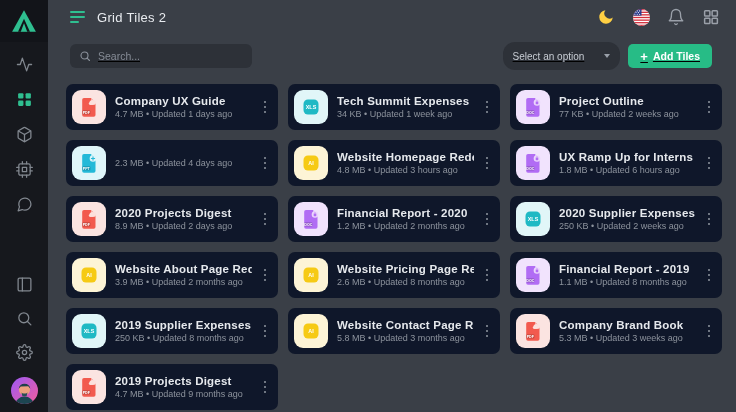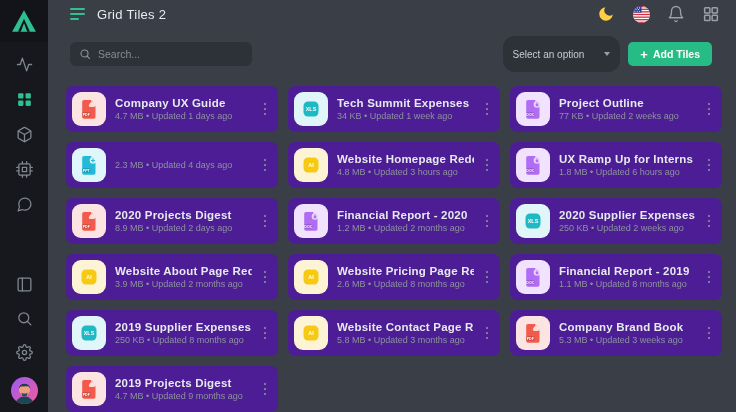--- a/index.html
+++ b/index.html
@@ -23,34 +23,34 @@
   .header { height:34px; display:flex; align-items:center; padding:0 16px 0 22px; }
   .hamburger { display:flex; flex-direction:column; gap:3px; margin-right:12px; cursor:pointer; }
   .hamburger i { display:block; height:2px; border-radius:2px; background:#2fbf90; }
   .hamburger i:nth-child(1){ width:15px; }
   .hamburger i:nth-child(2){ width:15px; }
   .hamburger i:nth-child(3){ width:9px; }
   .title { color:#e8ebef; font-size:13px; font-weight:normal; letter-spacing:.3px; }
   .header-icons { margin-left:auto; display:flex; align-items:center; gap:17px; }
   .hicon { width:18px; height:18px; display:flex; align-items:center; justify-content:center; color:#9aa0a9; cursor:pointer; }
   
-  .toolbar { display:flex; align-items:center; padding:8px 24px 12px 22px; }
+  .toolbar { display:flex; align-items:center; padding:8px 24px 12px 22px;text-decoration:underline; }
   .search { width:182px; height:24px; background:#2d3138; border-radius:6px; display:flex; align-items:center; padding:0 9px; gap:7px; }
   .search svg { width:12px; height:12px; color:#8b919b; flex-shrink:0; }
   .search input { background:transparent; border:none; outline:none; color:#ccd1d8; font-size:10.5px; width:100%; font-family:"Liberation Sans",sans-serif; }
   .search input::placeholder { color:#868c96; }
   .toolbar-right { margin-left:auto; display:flex; align-items:center; gap:8px; }
-  .select { height:36px; background:#2d3138; border-radius:12px; display:flex; align-items:center; padding:0 10px; gap:20px; cursor:pointer; }
+  .select { height:28px; background:#2d3138; border-radius:12px; display:flex; align-items:center; padding:0 10px; gap:20px; cursor:pointer; }
   .select-value { color:#c7ccd3; font-size:10px; }
   .chevron { width:0; height:0; border-left:3.5px solid transparent; border-right:3.5px solid transparent; border-top:4.5px solid #9aa0a9; }
   .add-btn { height:24px; background:#27bc86; border:none; border-radius:5px; color:#fff; font-size:10.5px; font-weight:bold; display:flex; align-items:center; gap:5px; padding:0 12px; cursor:pointer; font-family:"Liberation Sans",sans-serif; }
   .plus { font-size:13px; font-weight:bold; line-height:1; }
   
   .grid { display:grid; grid-template-columns:repeat(3,212px); gap:10px; padding:2px 0 0 18px; }
-  .tile { height:46px; background:#4c1d95; border-radius:7px; display:flex; align-items:center; padding:0 9px 0 6px; gap:9px; cursor:pointer; }
+  .tile { height:46px; background:#0f172a; border-radius:7px; display:flex; align-items:center; padding:0 9px 0 6px; gap:9px; cursor:pointer; }
   .file-icon { width:34px; height:34px; border-radius:9px; display:flex; align-items:center; justify-content:center; flex-shrink:0; }
   .tile-text { display:flex; flex-direction:column; gap:2px; min-width:0; flex:1; }
   .tile-name { color:#e6e9ed; font-size:11.5px; font-weight:bold; letter-spacing:.2px; white-space:nowrap; overflow:hidden; }
   .tile-meta { color:#8d939d; font-size:9px; white-space:nowrap; overflow:hidden; }
   .dots { display:flex; flex-direction:column; gap:2.5px; padding:4px 3px; cursor:pointer; }
   .dots span { width:2.5px; height:2.5px; border-radius:50%; background:#9097a1; }
 </style>
 </head>
 <body>
 

